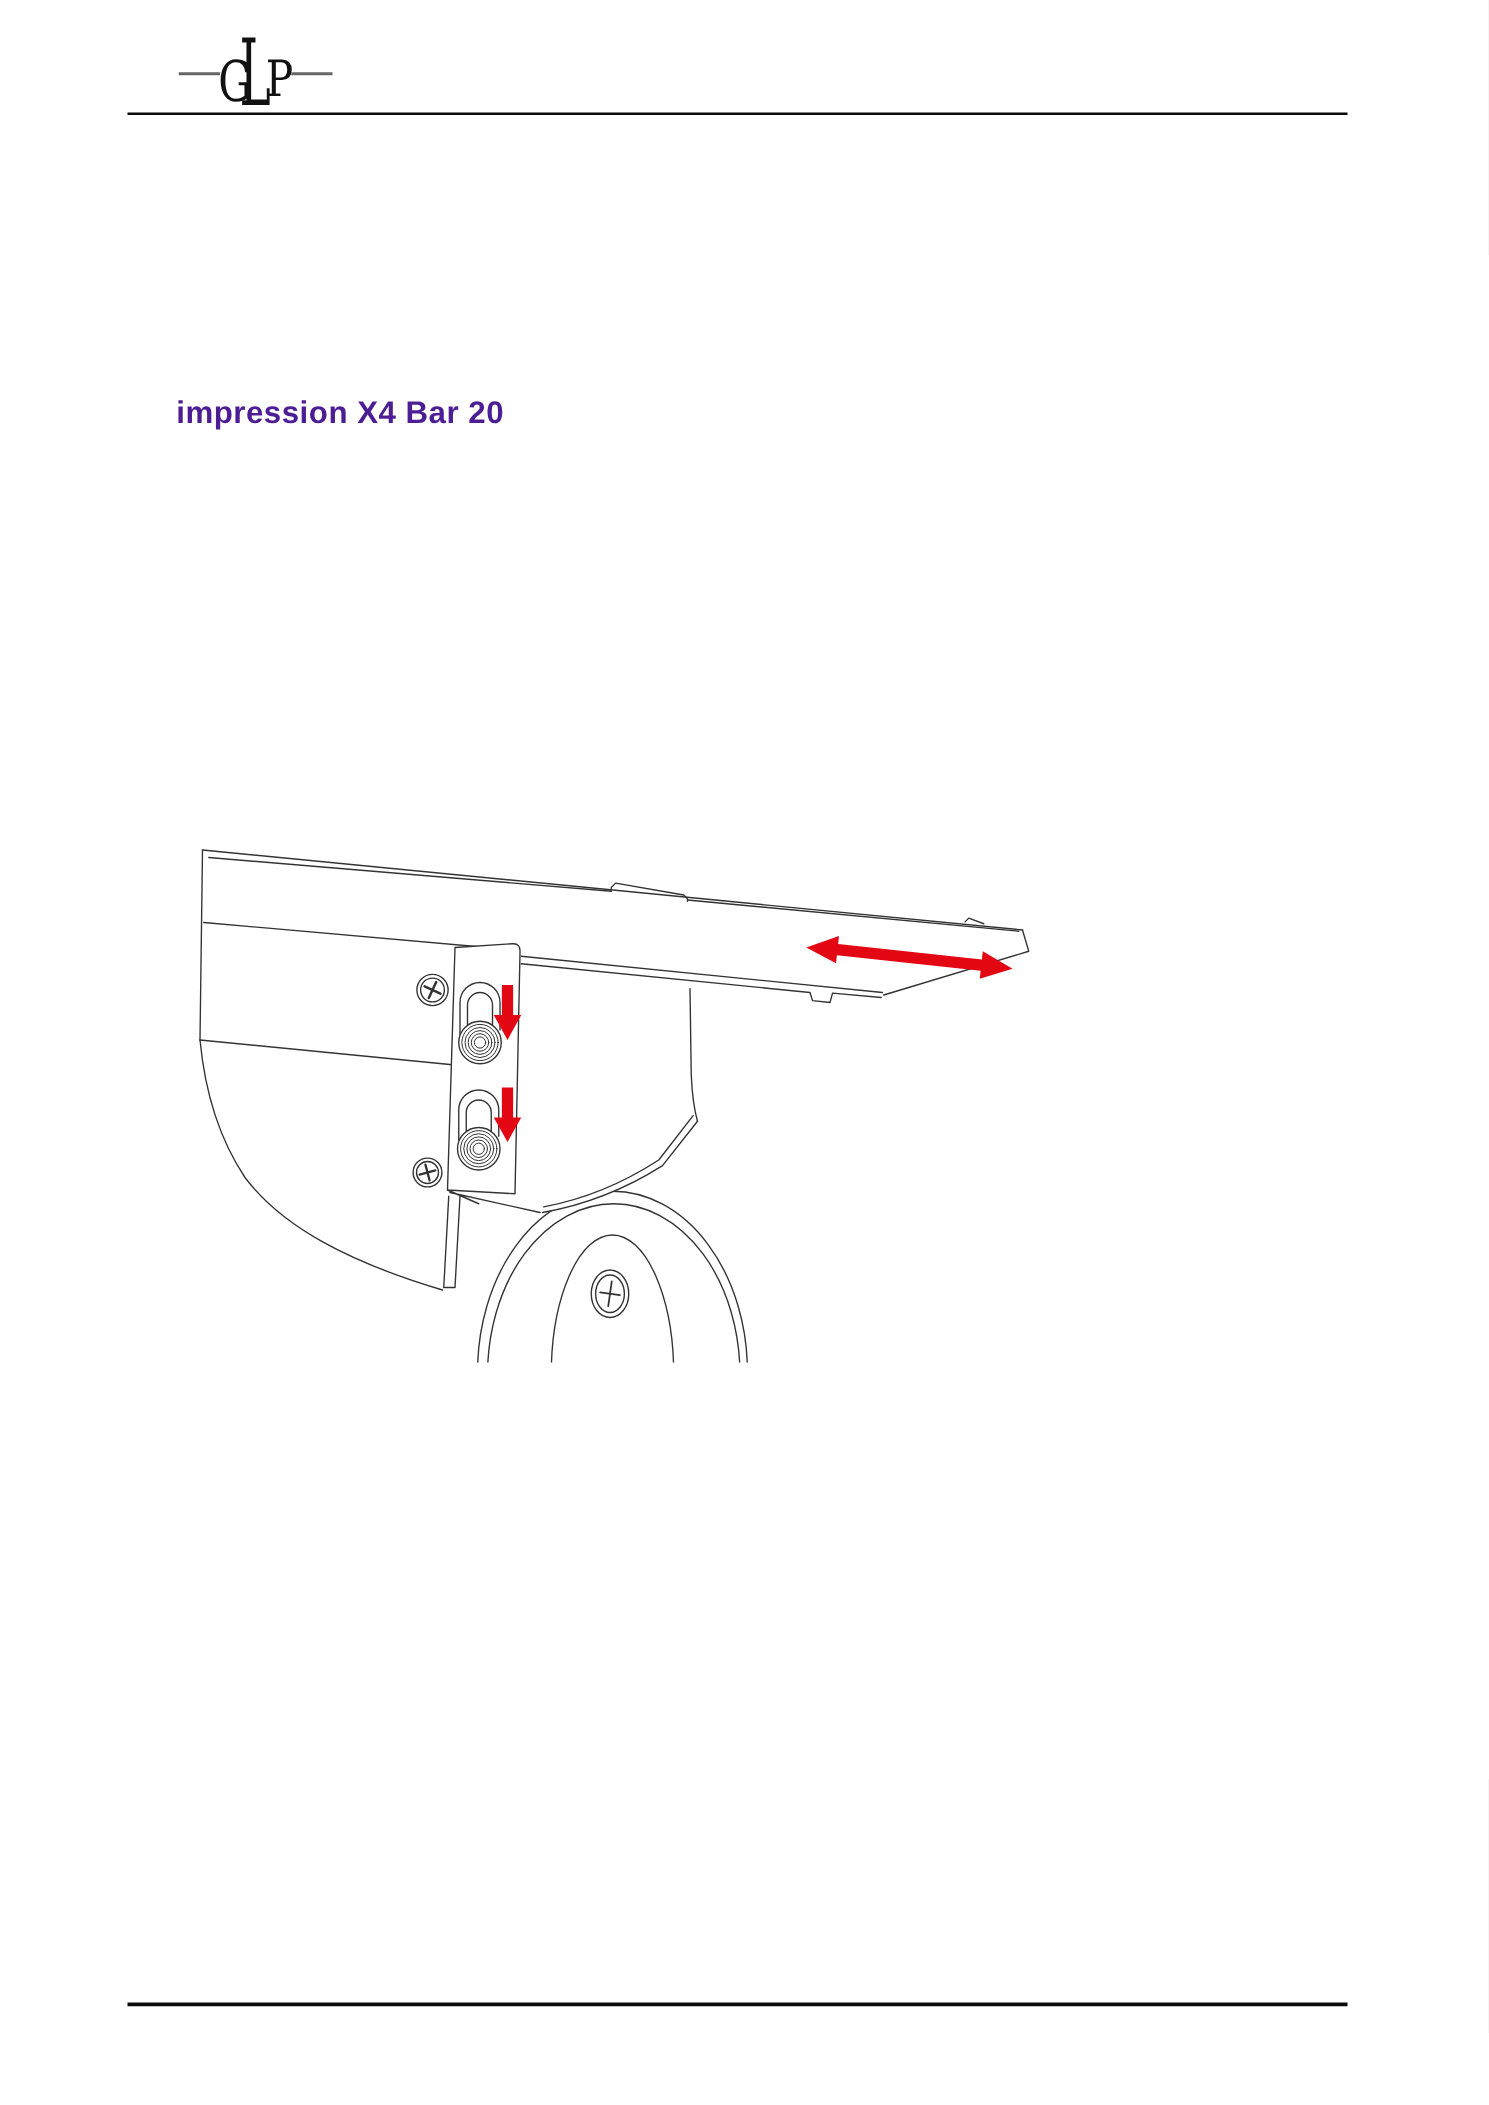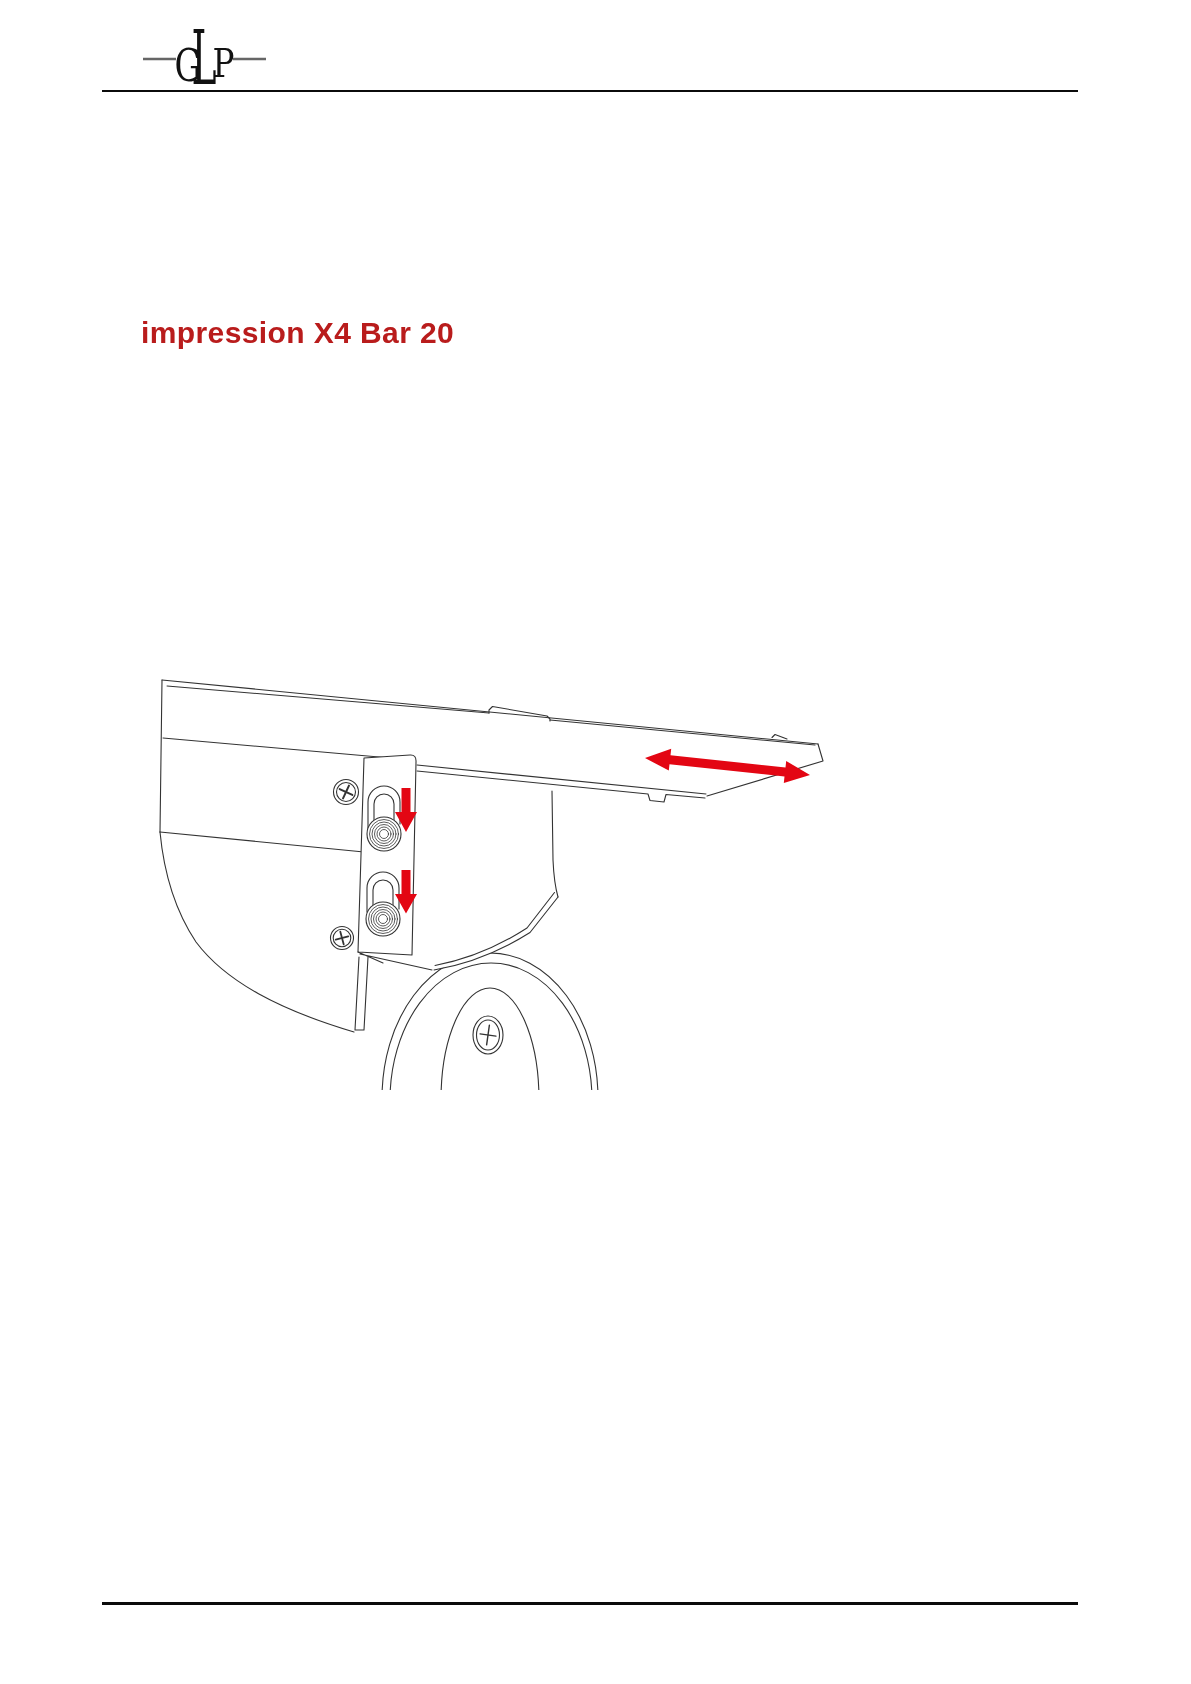--- a/index.html
+++ b/index.html
@@ -28,24 +28,24 @@
     height: 2px;
     background: #0b0b0b;
   }
   .rule.header { top: 90px; }
   .rule.footer { top: 1602px; height: 2.5px; }
   .heading {
     position: absolute;
     left: 141px;
     top: 316px;
     margin: 0;
-    font-size: 30px;
+    font-size: 25px;
     font-weight: bold;
     letter-spacing: 0.4px;
-    color: #b91c1c;
+    color: #4c1d95;
     font-family: "Liberation Sans", sans-serif;
   }
   .figure-svg {
     position: absolute;
     left: 140px;
     top: 620px;
   }
 </style>
 </head>
 <body>

